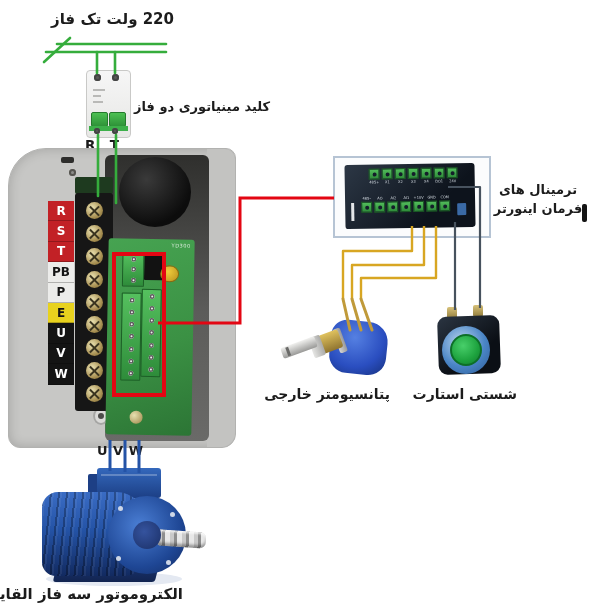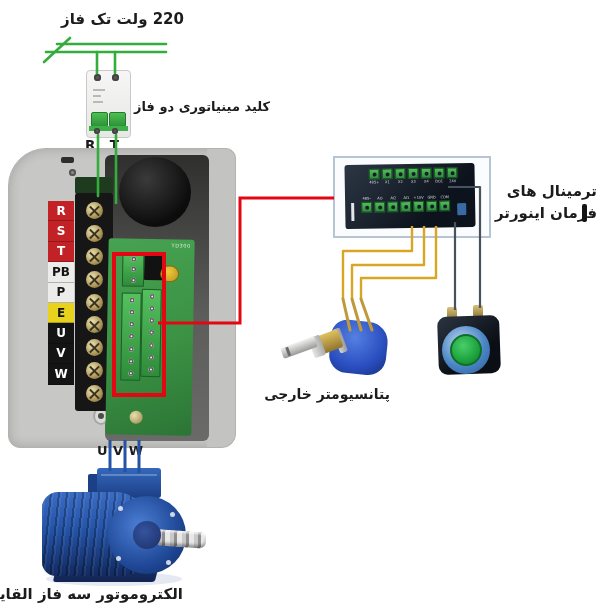--- a/index.html
+++ b/index.html
@@ -119,24 +119,24 @@
   .mot-bolt{position:absolute;width:5px;height:5px;border-radius:50%;background:#cdd6e6;z-index:8;}
   .mot-shaft{left:158px;top:531px;width:48px;height:16px;border-radius:2px 6px 6px 2px;transform:rotate(4deg);
     background:repeating-linear-gradient(90deg,#c9c9c9 0 4px,#8e8e8e 4px 7px,#e8e8e8 7px 12px);
     box-shadow:inset 0 2px 2px rgba(255,255,255,.7),inset 0 -3px 3px rgba(0,0,0,.35);z-index:7;}
   .mot-tbox{left:97px;top:468px;width:64px;height:30px;border-radius:3px;
     background:linear-gradient(180deg,#3468bc,#1c3f85);z-index:6;}
   .mot-tbox::after{content:"";position:absolute;left:4px;top:6px;right:4px;height:2px;background:rgba(255,255,255,.25);}
   .mot-tbox2{left:88px;top:474px;width:14px;height:20px;border-radius:2px;background:#1d3f85;z-index:5;}
 
   
-  .t-supply{left:64px;top:10px;width:120px;font-size:15px;text-align:center;}
+  .t-supply{left:54px;top:10px;width:120px;font-size:15px;text-align:center;}
   .t-breaker{left:134px;top:99px;font-size:13px;}
   .t-rt{left:85px;top:137px;width:34px;display:flex;justify-content:space-between;font-size:13.5px;font-weight:bold;}
-  .t-ct{left:487px;top:181px;width:102px;font-size:15px;text-align:right;line-height:1.45;margin-left:8px;}
+  .t-ct{left:487px;top:181px;width:102px;font-size:13px;text-align:center;line-height:1.45;}
   .t-pot{left:282px;top:386px;width:108px;font-size:14px;text-align:center;}
   .t-btn{left:419px;top:386px;width:98px;font-size:14px;text-align:center;}
   .t-uvw{left:97px;top:443px;width:46px;display:flex;justify-content:space-between;
     font-size:13px;font-weight:bold;z-index:20;}
   .t-motor{left:28px;top:585px;width:155px;font-size:15px;text-align:center;}
 </style>
 </head>
 <body>
 
 <div class="stage">
@@ -305,20 +305,21 @@
   <div class="abs pot-bush"></div>
   <div class="abs pot-nut"></div>
   <div class="abs pot-shaft"></div>
   <div class="abs lbl rtl t-pot">پتانسیومتر خارجی</div>
 
   <span class="btn-lug abs" style="left:447px;top:307px;"></span>
   <span class="btn-lug abs" style="left:473px;top:305px;"></span>
   <div class="abs btn-body"></div>
   <div class="abs btn-ring"></div>
   <div class="abs btn-green"></div>
+  <div class="abs lbl rtl t-btn">شستی استارت</div>
 
   <div class="abs mot-platform"></div>
   <div class="abs mot-base"></div>
   <div class="abs mot-tbox2"></div>
   <div class="abs mot-tbox"></div>
   <div class="abs mot-body">
     <div class="mot-fins"></div>
   </div>
   <div class="abs mot-bell"></div>
   <span class="mot-bolt abs" style="left:118px;top:506px;"></span>

